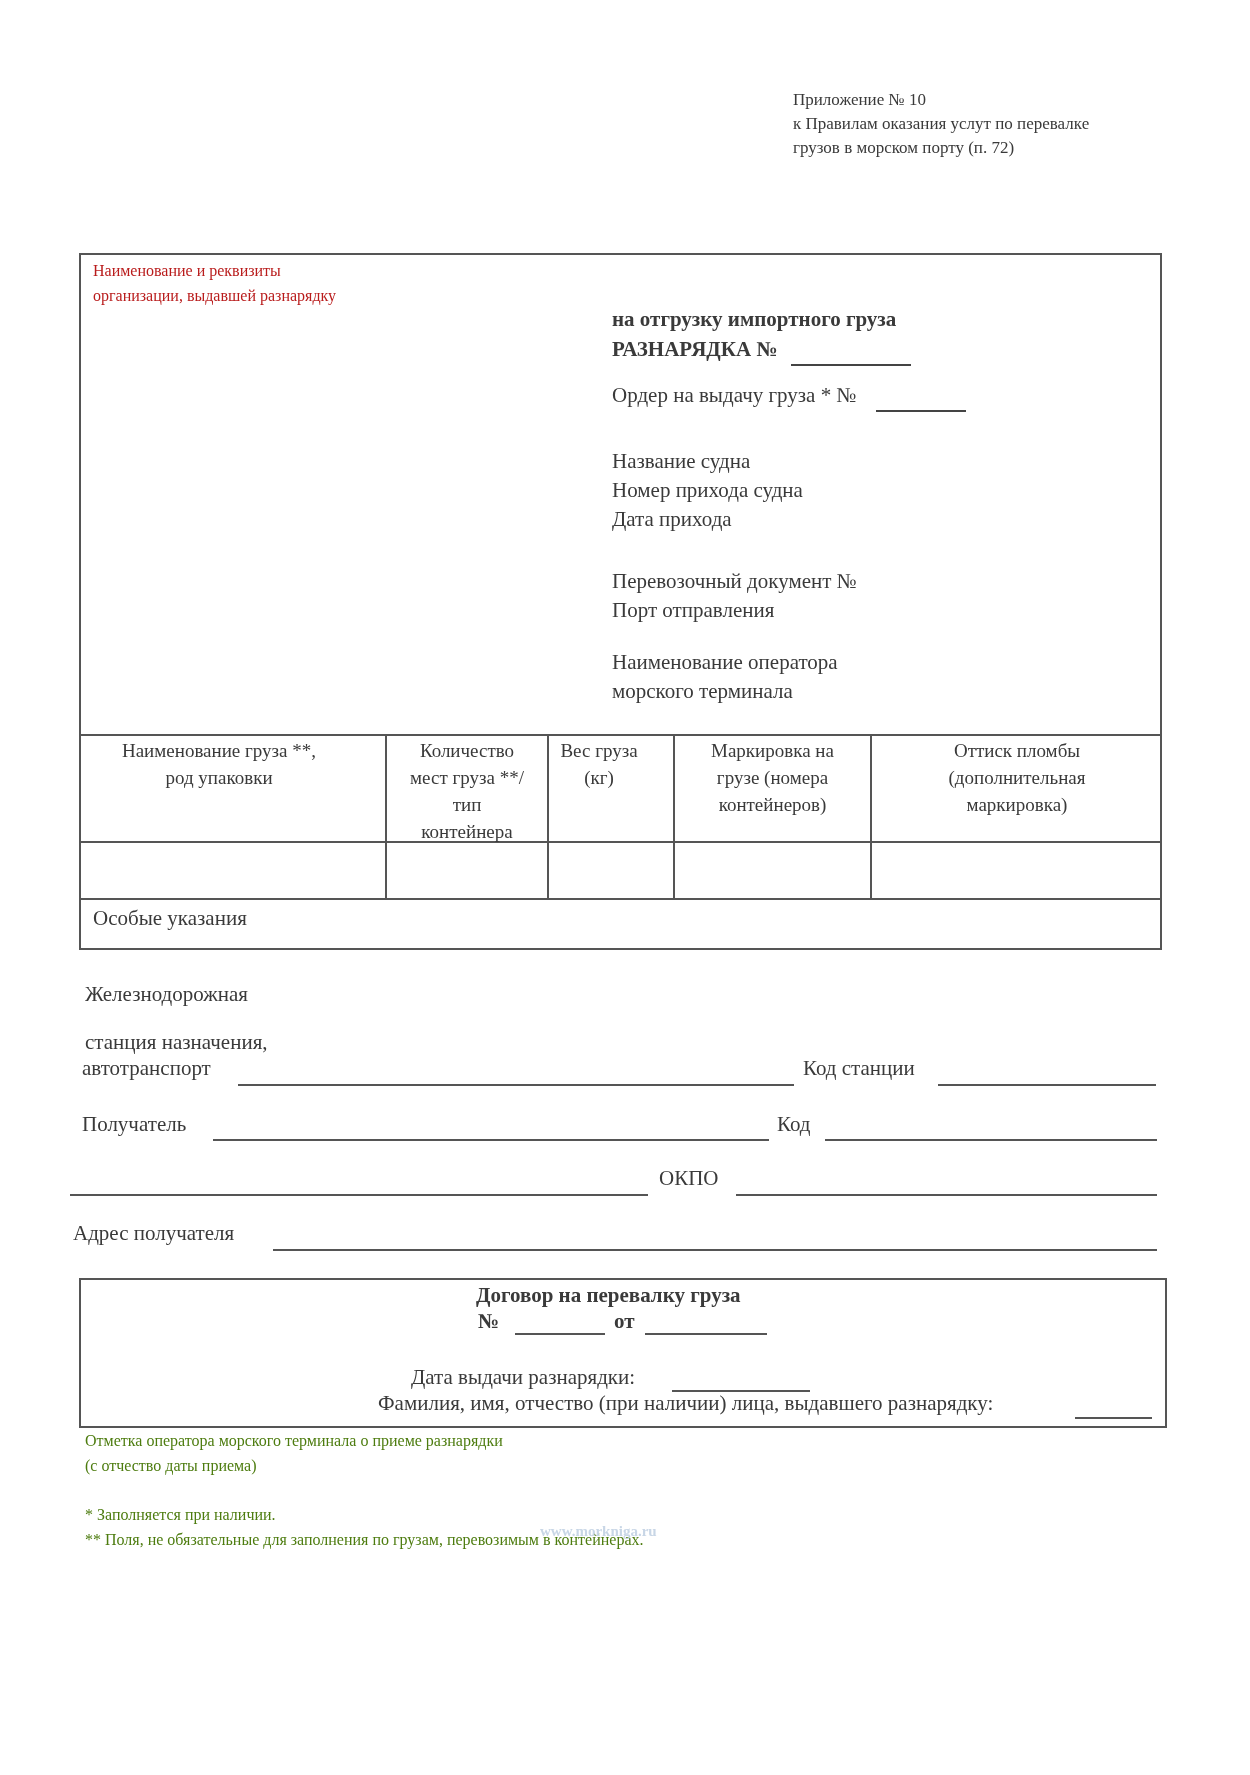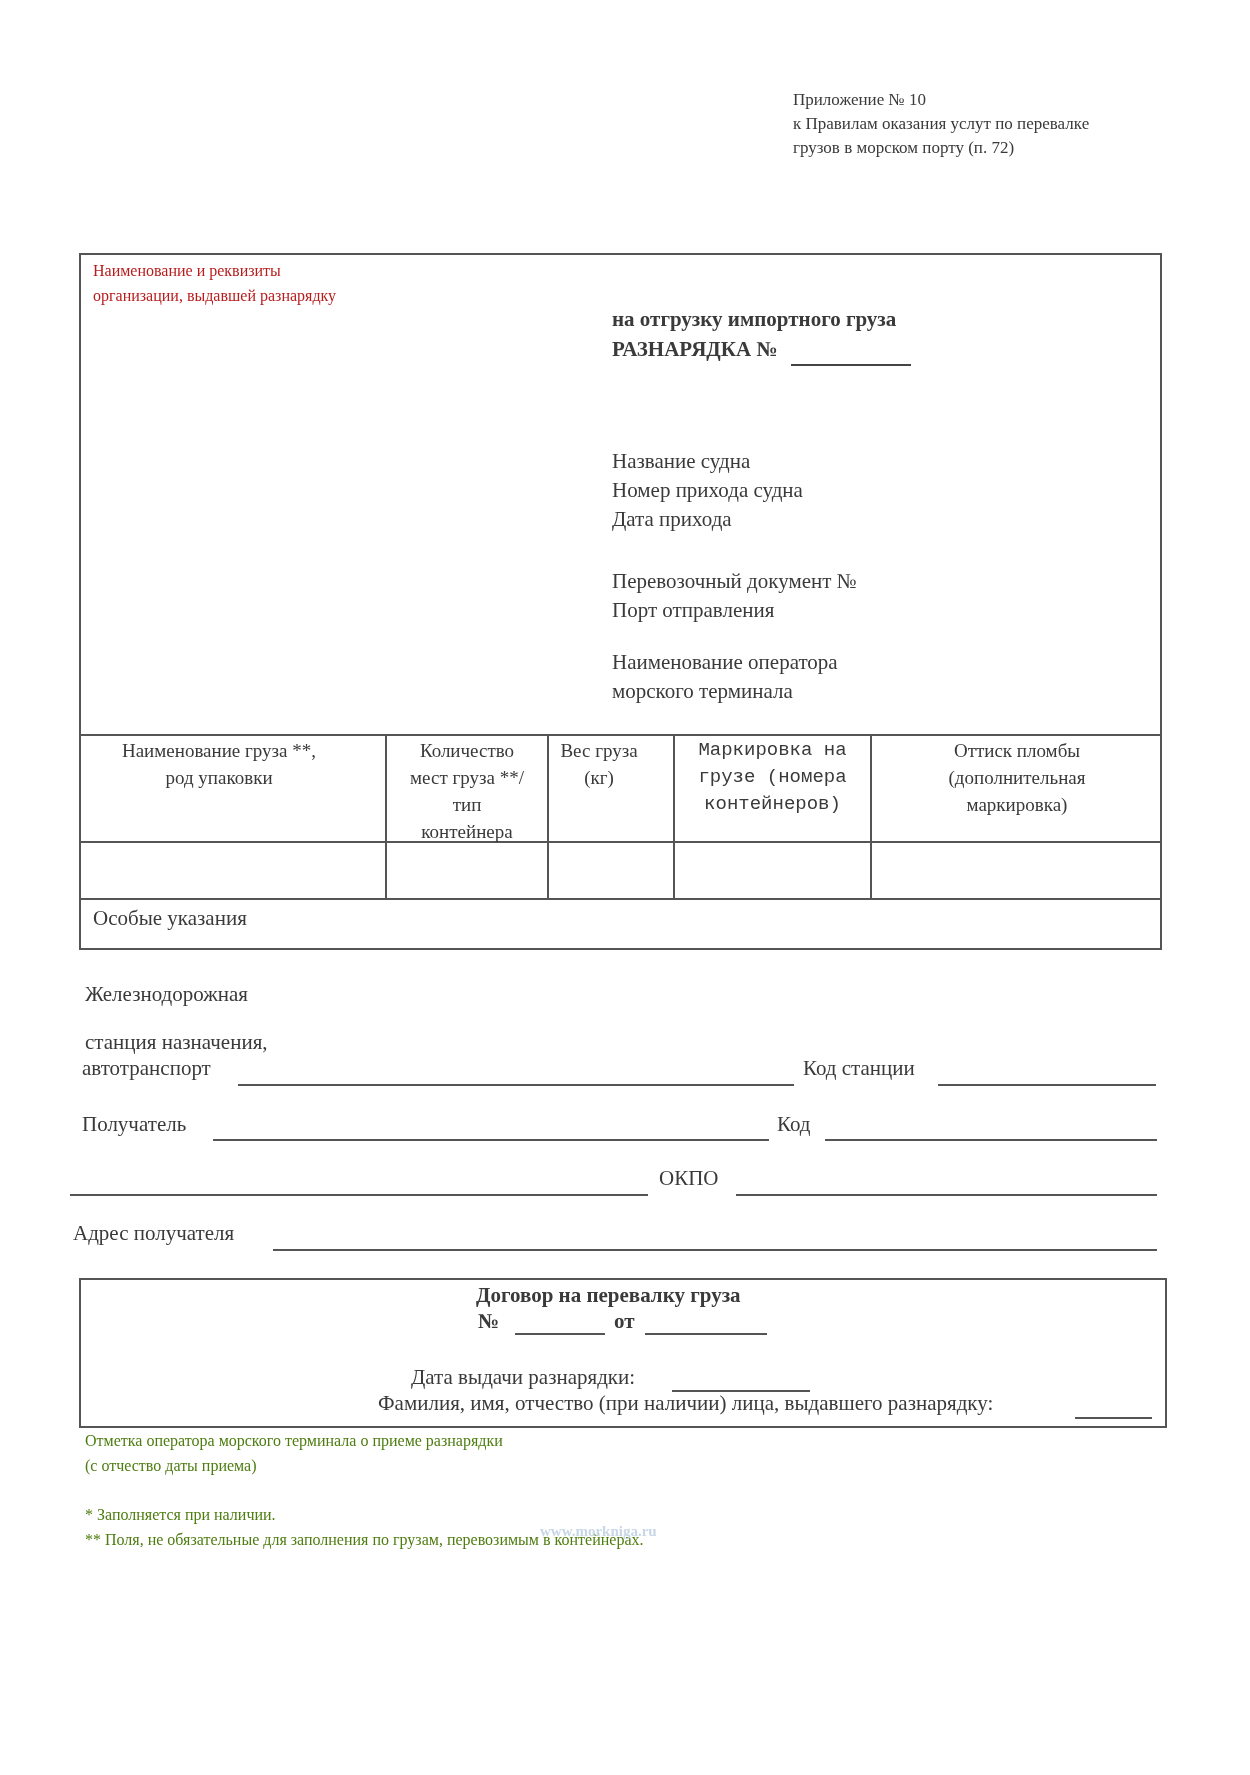--- a/index.html
+++ b/index.html
@@ -35,20 +35,24 @@
   <div>Наименование и реквизиты</div>
   <div>организации, выдавшей разнарядку</div>
 </div>
 
 <div class="abs title-block">
   <div class="bold">на отгрузку импортного груза</div>
   <div class="bold">
     <span>РАЗНАРЯДКА №</span>
     <span class="uline" style="width:120px; margin-left:8px;">&nbsp;</span>
   </div>
+  <div style="margin-top:14px;">
+    <span>Ордер на выдачу груза * №</span>
+    <span class="uline" style="width:90px; margin-left:14px;">&nbsp;</span>
+  </div>
 </div>
 
 <div class="abs fields" style="top:447px;">
   <div>Название судна</div>
   <div>Номер прихода судна</div>
   <div>Дата прихода</div>
 </div>
 
 <div class="abs fields" style="top:567px;">
   <div>Перевозочный документ №</div>
@@ -75,21 +79,21 @@
 <div class="th" style="left:387px; top:737px; width:160px;">
   <div>Количество</div>
   <div>мест груза **/</div>
   <div>тип</div>
   <div>контейнера</div>
 </div>
 <div class="th" style="left:549px; top:737px; width:100px;">
   <div>Вес груза</div>
   <div>(кг)</div>
 </div>
-<div class="th" style="left:675px; top:737px; width:195px;font-family:Liberation Mono, monospace;">
+<div class="th" style="left:675px; top:737px; width:195px;">
   <div>Маркировка на</div>
   <div>грузе (номера</div>
   <div>контейнеров)</div>
 </div>
 <div class="th" style="left:872px; top:737px; width:290px;">
   <div>Оттиск пломбы</div>
   <div>(дополнительная</div>
   <div>маркировка)</div>
 </div>
 

